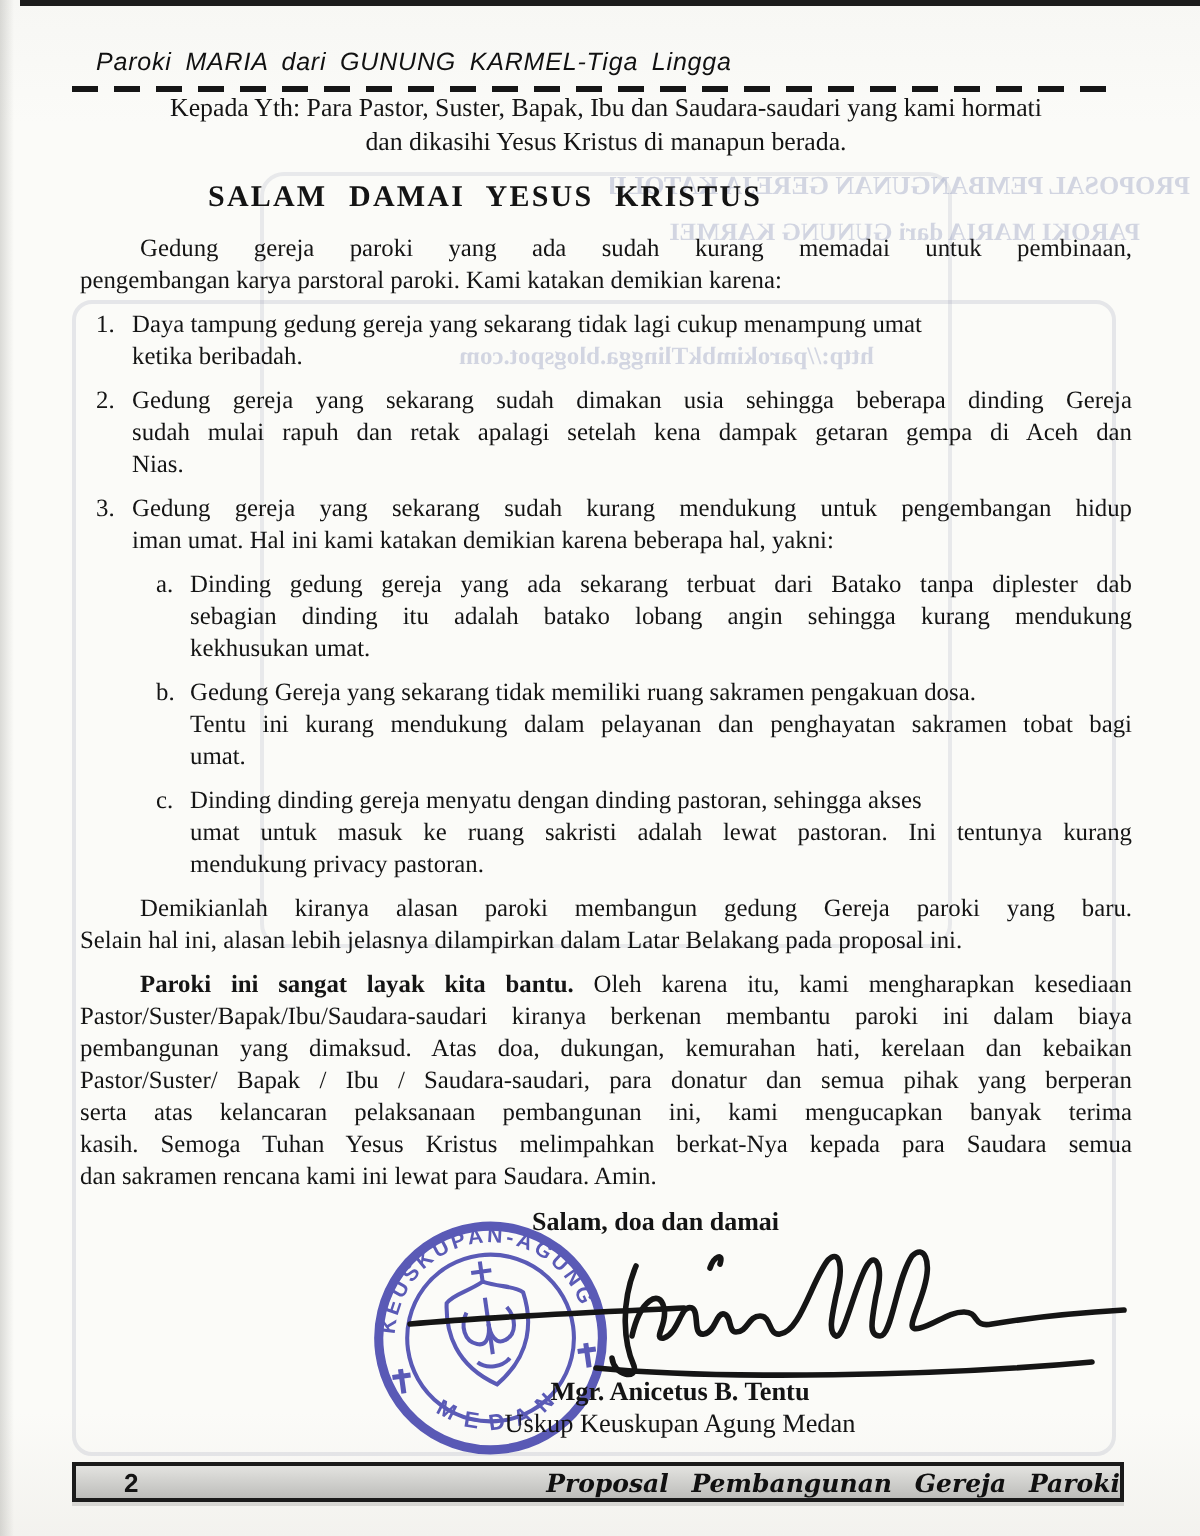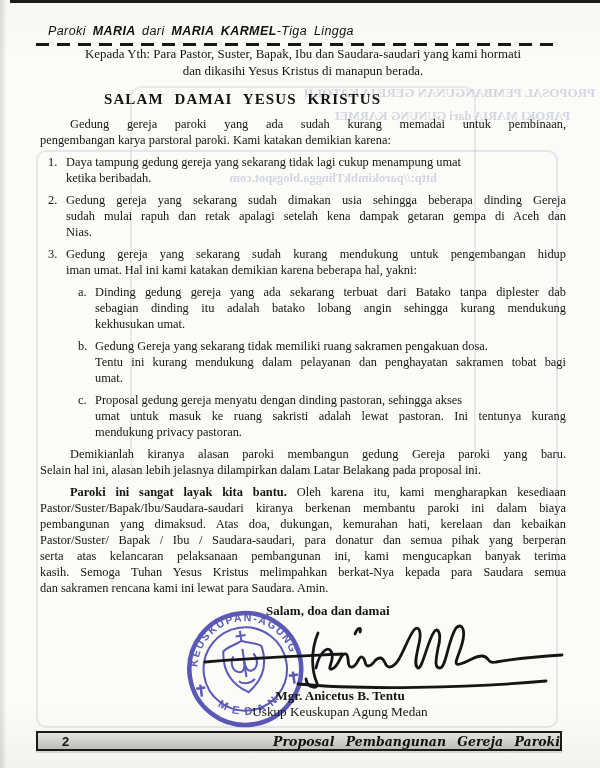--- a/index.html
+++ b/index.html
@@ -10,21 +10,21 @@
 
   
   .ghosts{position:absolute;inset:0;pointer-events:none;}
   .gbox{position:absolute;border:2px solid rgba(128,138,165,.22);border-radius:12px;}
   .gline{position:absolute;transform:scaleX(-1);color:#7d88b4;opacity:.32;font-weight:bold;
          font-family:"Liberation Serif",serif;white-space:nowrap;overflow:hidden;}
 
   
   .header-text{position:absolute;left:48px;top:24px;font-family:"Liberation Sans",sans-serif;
                font-style:italic;font-size:12.5px;letter-spacing:.4px;word-spacing:3px;color:#111;}
-  .header-text .b{font-weight:bold;}
+  .header-text .b{font-weight:normal;}
   .dashline{position:absolute;left:36px;top:43px;width:522px;height:3px;
             background:repeating-linear-gradient(90deg,#161616 0 13px,transparent 13px 21px);}
 
   
   .letter{position:absolute;left:40px;top:46px;width:526px;font-size:12.4px;line-height:16px;}
   .address{text-align:center;font-size:12.9px;line-height:16.5px;margin-bottom:10px;}
   .heading{font-weight:bold;font-size:15px;letter-spacing:1.1px;word-spacing:6px;
            margin:0 0 7px 64px;line-height:20px;}
   .block{margin-bottom:6px;}
   .line{min-height:16px;}
@@ -61,21 +61,21 @@
   <div class="scan-left"></div>
 
   <div class="ghosts" id="ghosts">
     <div class="gbox" style="left:36px;top:150px;width:518px;height:574px;border-radius:10px;opacity:.8;"></div>
     <div class="gbox" style="left:130px;top:86px;width:342px;height:384px;opacity:.7;"></div>
   <div class="gline" style="left: 305px; top: 85px; width: 290px; font-size: 13px;">PROPOSAL PEMBANGUNAN GEREJA KATOLIK</div>
       <div class="gline" style="left: 335px; top: 109px; width: 235px; font-size: 12.5px;">PAROKI MARIA dari GUNUNG KARMEL</div>
       <div class="gline" style="left: 205px; top: 171px; width: 232px; font-size: 12.5px;">http://parokimbkTlingga.blogspot.com</div>
     </div>
 
-  <div class="header-text" id="header-segs"><span>Paroki </span><span class="b">MARIA </span><span>dari </span><span class="b">MARIA KARMEL</span><span>-Tiga Lingga</span></div>
+  <div class="header-text" id="header-segs"><span>Paroki </span><span class="b">MARIA </span><span>dari </span><span class="b">GUNUNG KARMEL</span><span>-Tiga Lingga</span></div>
   <div class="dashline"></div>
 
   <div class="letter">
     <div class="address" id="address">
         <div class="addr-line">Kepada Yth: Para Pastor, Suster, Bapak, Ibu dan Saudara-saudari yang kami hormati</div>
         <div class="addr-line">dan dikasihi Yesus Kristus di manapun berada.</div>
       </div>
     <div class="heading">SALAM DAMAI YESUS KRISTUS</div>
     <div id="blocks">
         <div class="block para">
@@ -116,21 +116,21 @@
           <span class="marker">b.</span>
           <div class="itext">
             <div class="line">Gedung Gereja yang sekarang tidak memiliki ruang sakramen pengakuan dosa.</div>
             <div class="line j">Tentu ini kurang mendukung dalam pelayanan dan penghayatan sakramen tobat bagi</div>
             <div class="line">umat.</div>
           </div>
         </div>
         <div class="block item lvl2">
           <span class="marker">c.</span>
           <div class="itext">
-            <div class="line">Proposal gedung gereja menyatu dengan dinding pastoran, sehingga akses</div>
+            <div class="line">Dinding dinding gereja menyatu dengan dinding pastoran, sehingga akses</div>
             <div class="line j">umat untuk masuk ke ruang sakristi adalah lewat pastoran. Ini tentunya kurang</div>
             <div class="line">mendukung privacy pastoran.</div>
           </div>
         </div>
         <div class="block para">
           <div class="line j ind">Demikianlah kiranya alasan paroki membangun gedung Gereja paroki yang baru.</div>
           <div class="line">Selain hal ini, alasan lebih jelasnya dilampirkan dalam Latar Belakang pada proposal ini.</div>
         </div>
         <div class="block para">
           <div class="line j ind"><b>Paroki ini sangat layak kita bantu.</b><span> Oleh karena itu, kami mengharapkan kesediaan</span></div>

